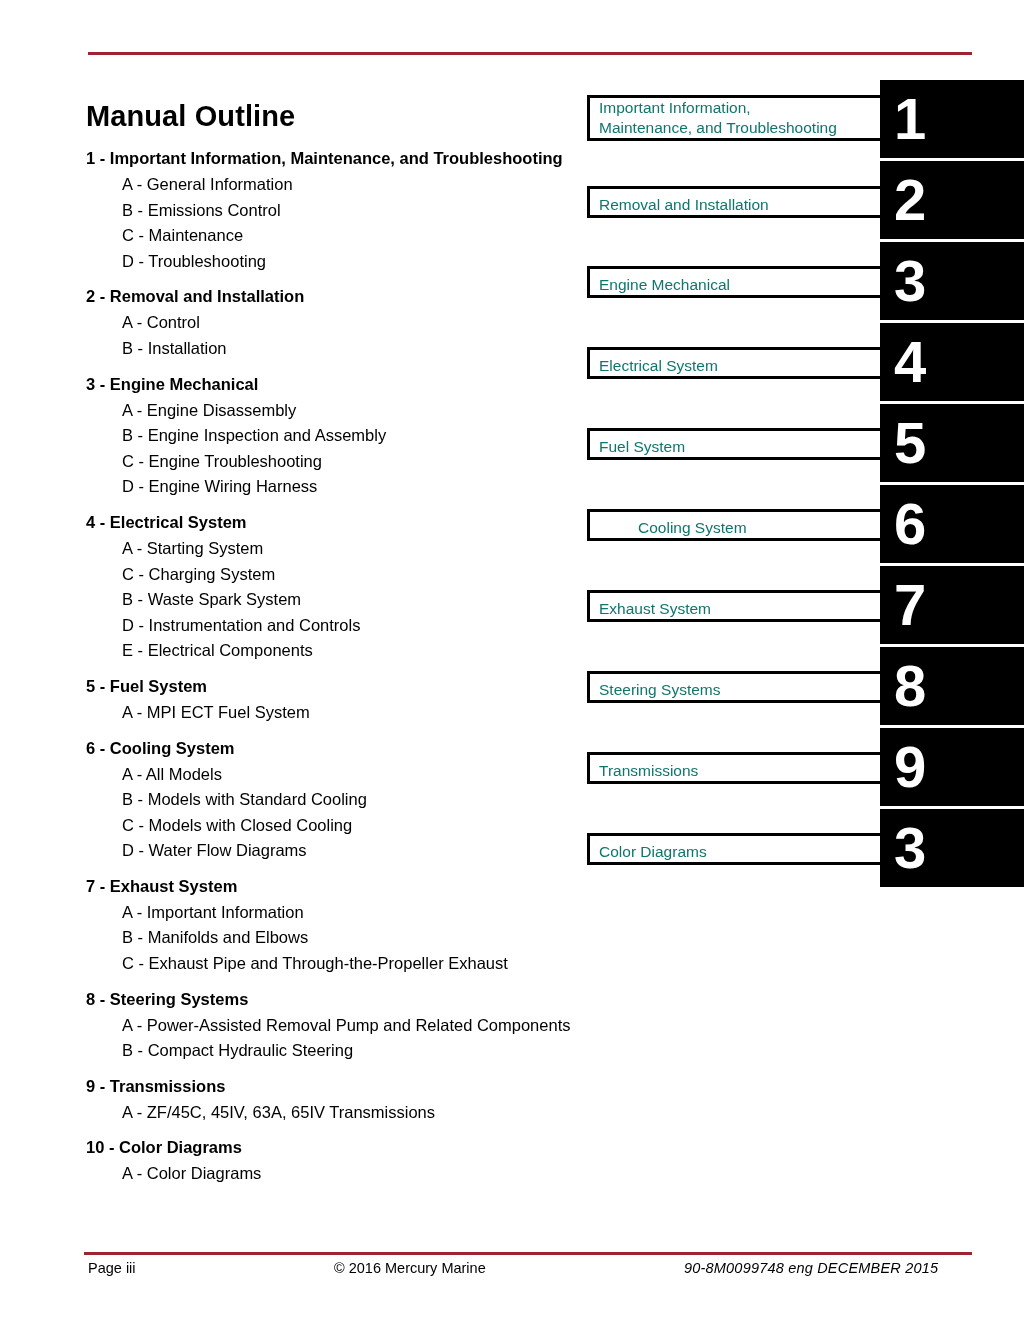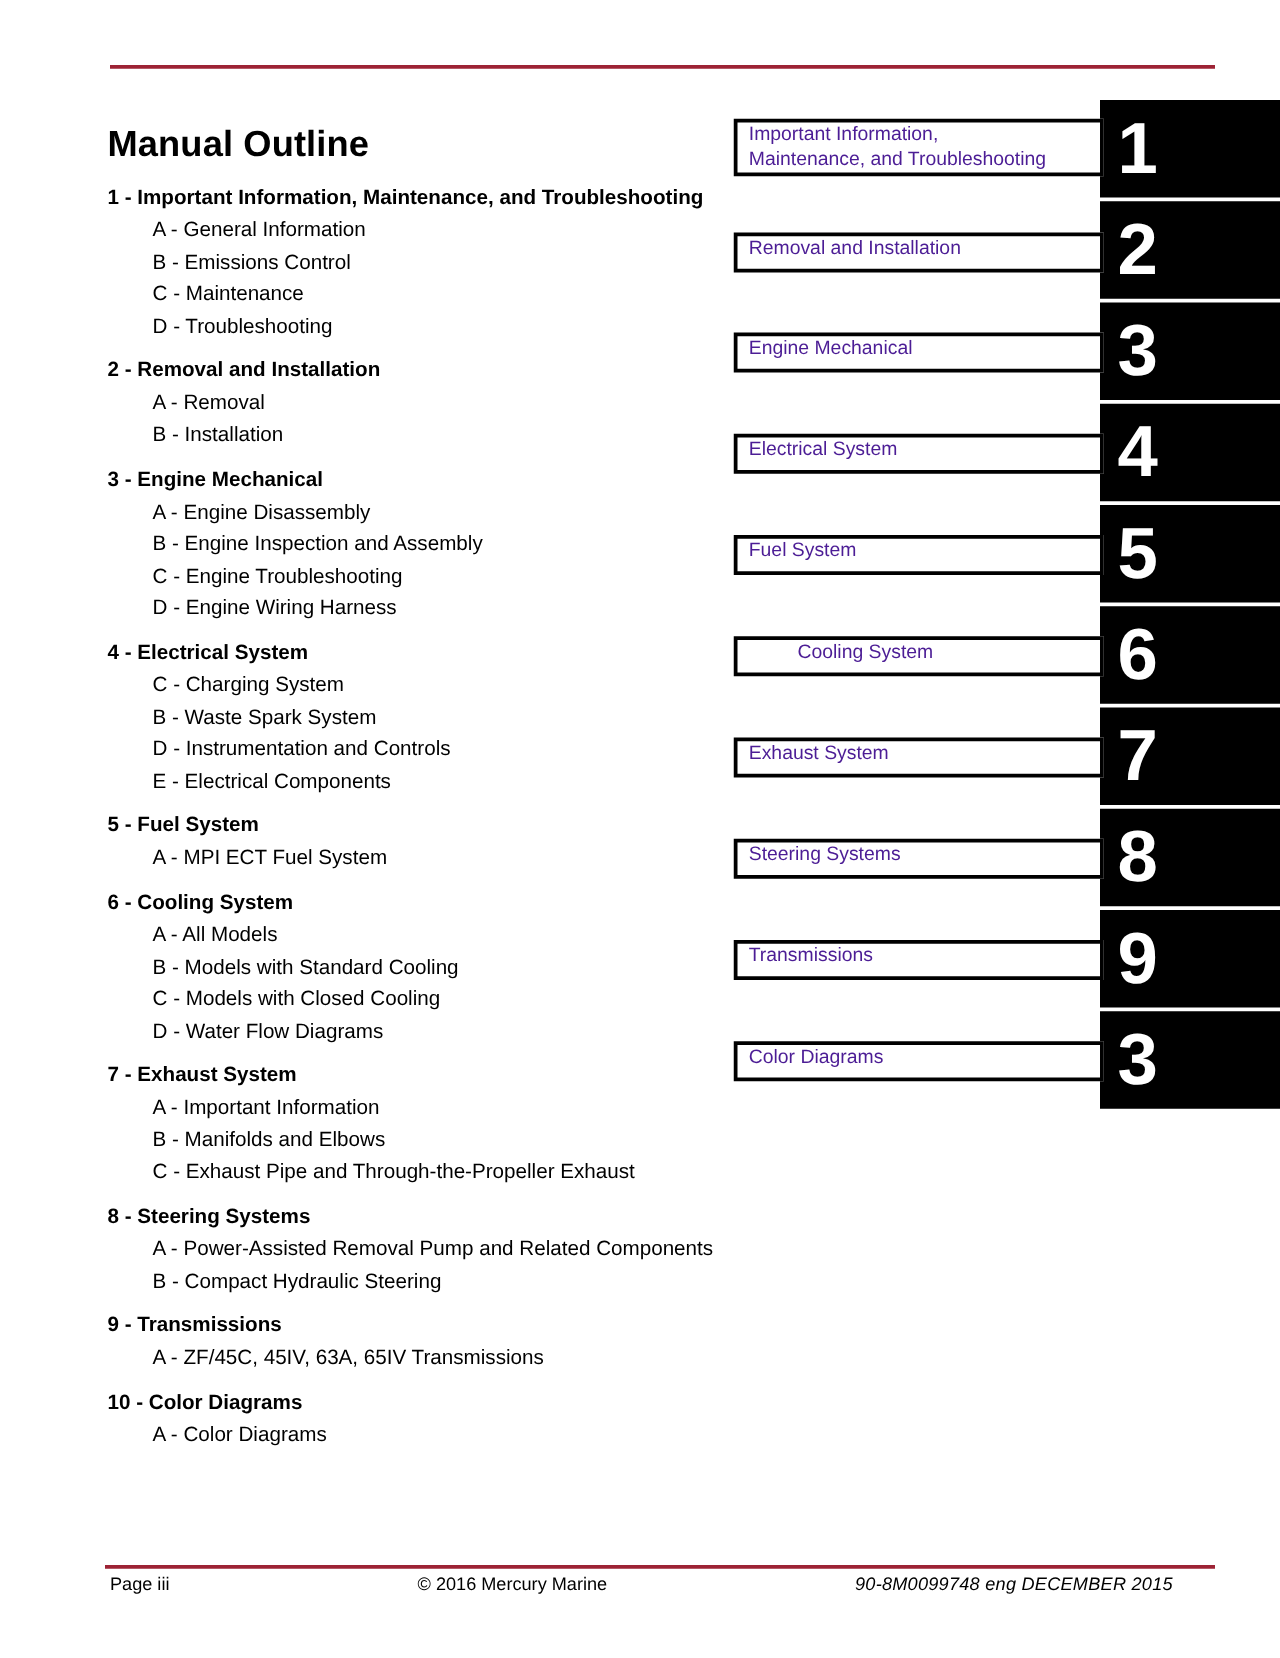--- a/index.html
+++ b/index.html
@@ -93,25 +93,25 @@
     font-family: "Liberation Sans", sans-serif;
   }
   .tab-label {
     position: absolute;
     left: 587px;
     width: 296px;
     background: #ffffff;
     border: 3px solid #000000;
     box-sizing: border-box;
     display: flex;
-    align-items: flex-start;
+    align-items: flex-end;
     padding-left: 9px;
     font-size: 15.5px;
     line-height: 20px;
-    color: #4c1d95;
+    color: #0f766e;
   }
   .tab-label .lbl {
     display: block;
   }
   .tab-label .lbl .l2 { display: block; }
 
   
   .foot {
     position: absolute;
     top: 1259px;
@@ -135,32 +135,33 @@
   <div id="outline">
       <div class="sec">
         <div class="sec-title">1 - Important Information, Maintenance, and Troubleshooting</div>
         <div class="sub">A - General Information</div>
         <div class="sub">B - Emissions Control</div>
         <div class="sub">C - Maintenance</div>
         <div class="sub">D - Troubleshooting</div>
       </div>
       <div class="sec">
         <div class="sec-title">2 - Removal and Installation</div>
-        <div class="sub">A - Removal</div>
+        <div class="sub">A - Control</div>
         <div class="sub">B - Installation</div>
       </div>
       <div class="sec">
         <div class="sec-title">3 - Engine Mechanical</div>
         <div class="sub">A - Engine Disassembly</div>
         <div class="sub">B - Engine Inspection and Assembly</div>
         <div class="sub">C - Engine Troubleshooting</div>
         <div class="sub">D - Engine Wiring Harness</div>
       </div>
       <div class="sec">
         <div class="sec-title">4 - Electrical System</div>
+        <div class="sub">A - Starting System</div>
         <div class="sub">C - Charging System</div>
         <div class="sub">B - Waste Spark System</div>
         <div class="sub">D - Instrumentation and Controls</div>
         <div class="sub">E - Electrical Components</div>
       </div>
       <div class="sec">
         <div class="sec-title">5 - Fuel System</div>
         <div class="sub">A - MPI ECT Fuel System</div>
       </div>
       <div class="sec">

